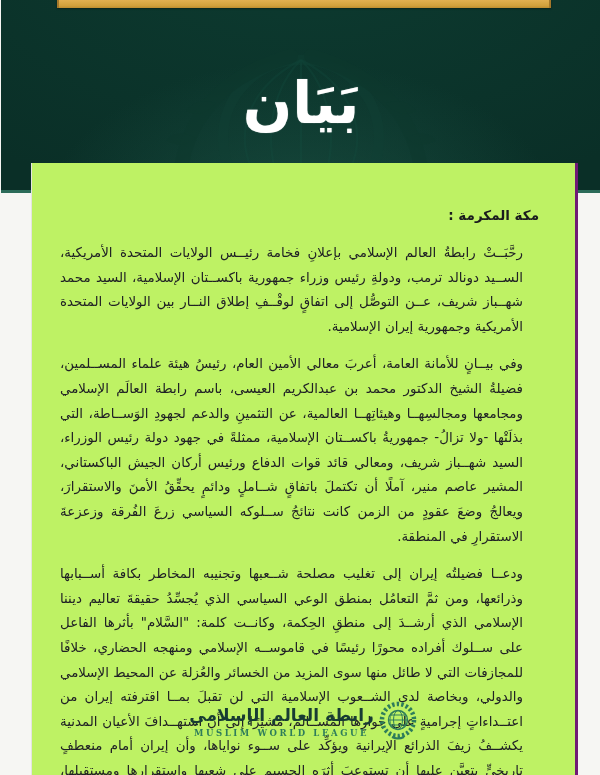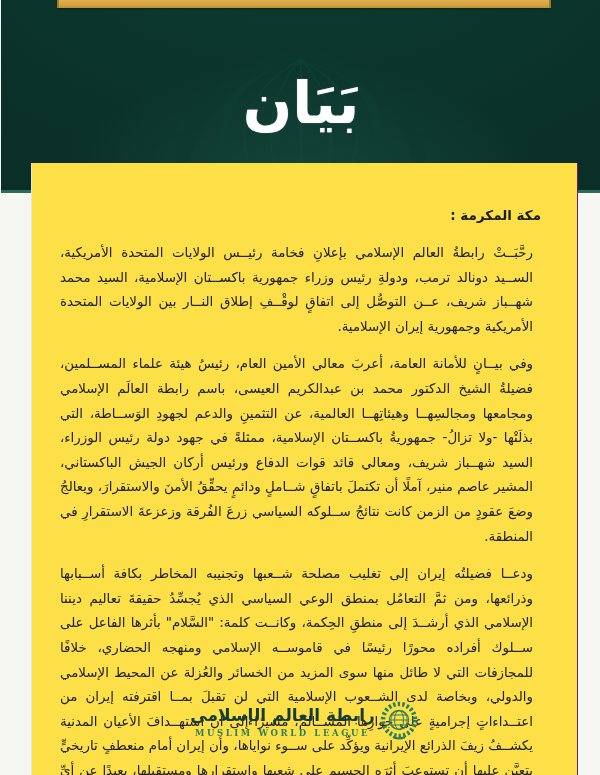--- a/index.html
+++ b/index.html
@@ -39,36 +39,36 @@
     letter-spacing:2px;
   }
   .header-bottom-line{
     position:absolute;bottom:0;left:0;width:600px;height:3px;
     background:#2c6b59;
   }
 
   
   .page{
     position:absolute;top:163px;left:31px;width:547px;height:612px;
-    background:#fde047;
+    background:#bef264;
     border-left:1px solid #e4e4e0;
-    border-right:1px solid #701a75;
+    border-right:3px solid #701a75;
     box-sizing:border-box;
   }
   .page-inner{
     direction:rtl;
     padding:44px 36px 0 28px;
     color:#1f2023;
   }
   .dateline{
     font-size:13.5px;font-weight:bold;color:#1b1c1e;
     margin:0 0 18px 0;
   }
   .body-text p{
-    margin:0 8px 13px 0;
+    margin:0 16px 13px 0;
     font-size:13.4px;
     line-height:24.6px;
     text-align:justify;
     text-justify:inter-word;
     color:#202125;
     font-weight:500;
   }
 
   
   .footer-logo{

